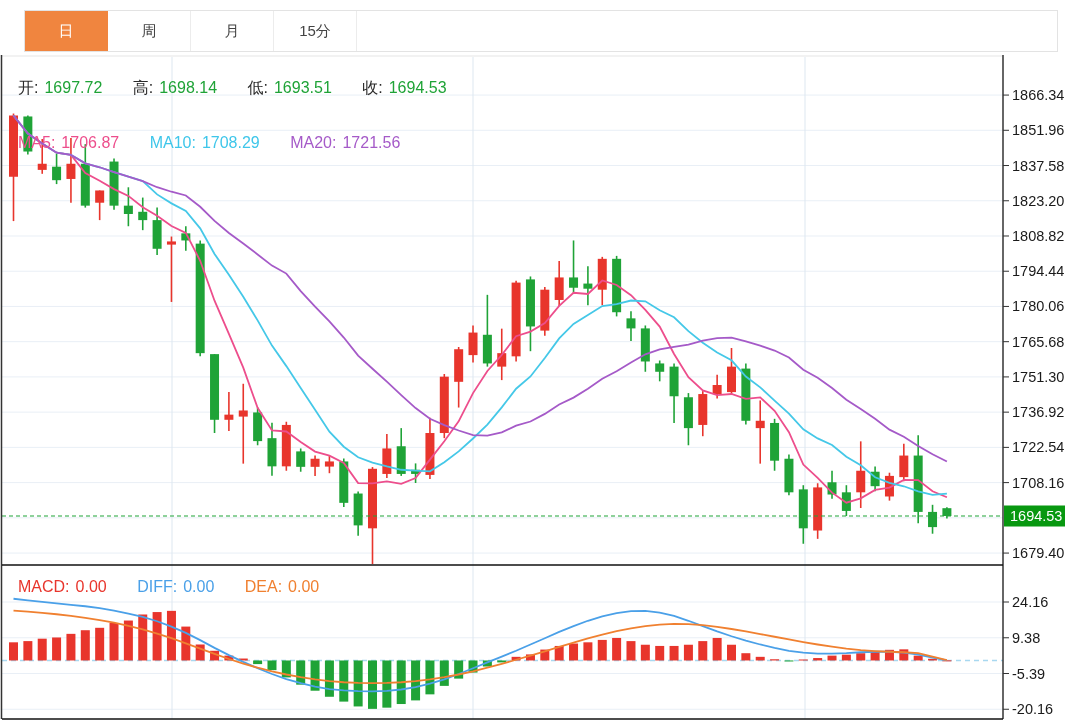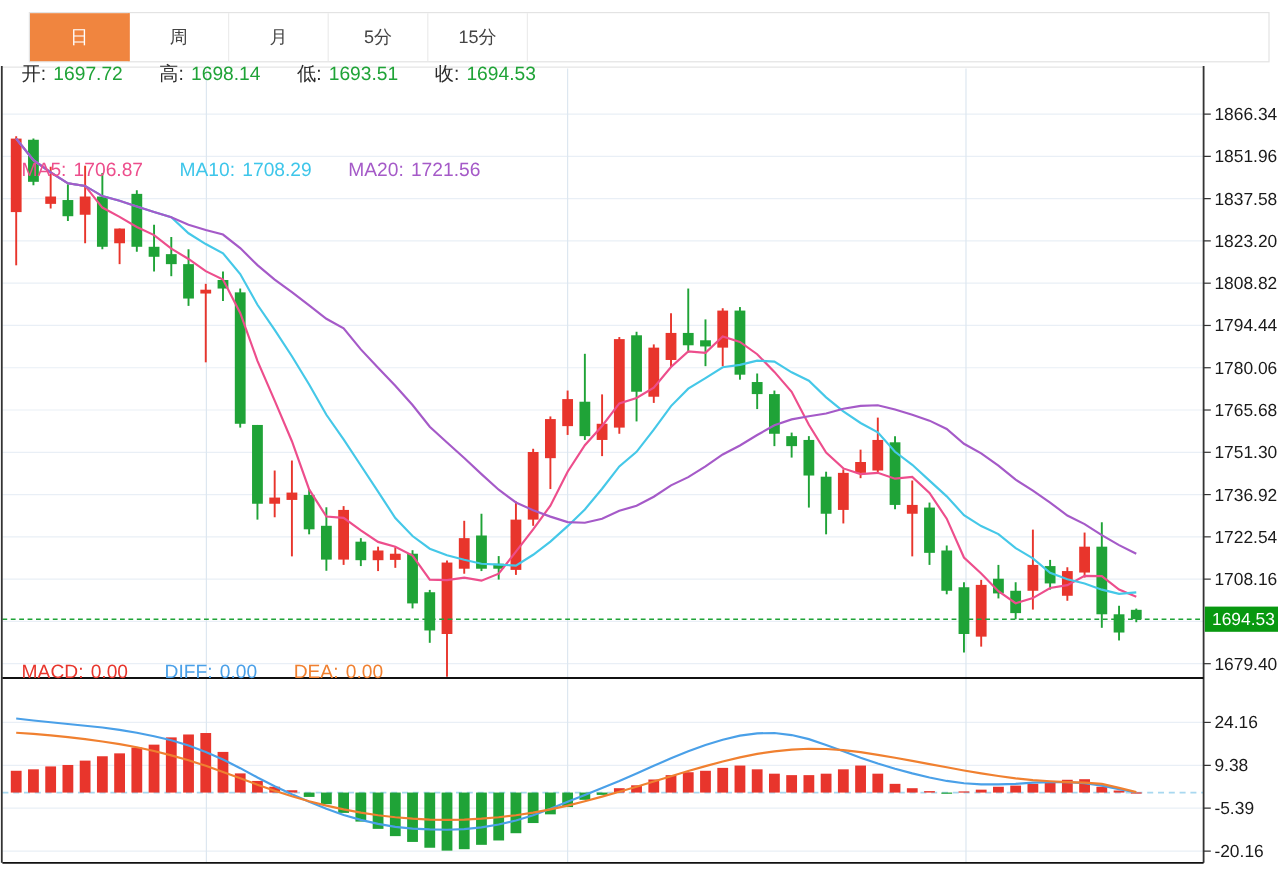--- a/index.html
+++ b/index.html
@@ -21,38 +21,37 @@
   .gap{display:inline-block;width:14px;}
   #chart{position:absolute;left:0;top:55px;z-index:1;}
 </style>
 </head>
 <body>
 
 <div class="tabbar">
   <div class="tab active">日</div>
   <div class="tab">周</div>
   <div class="tab">月</div>
-  <div class="tab">5分</div>
   <div class="tab">15分</div>
 </div>
 
-<div class="legend-row" style="top:52px;">
+<div class="legend-row" style="top:78px;">
   <span class="lbl">开:</span><span class="val-green">1697.72</span><span class="gap"></span>
   <span class="lbl">高:</span><span class="val-green">1698.14</span><span class="gap"></span>
   <span class="lbl">低:</span><span class="val-green">1693.51</span><span class="gap"></span>
   <span class="lbl">收:</span><span class="val-green">1694.53</span>
 </div>
 
 <div class="legend-row" style="top:86px;margin-top:48px;">
   <span class="ma5">MA5:</span><span class="ma5">1706.87</span><span class="gap"></span>
   <span class="ma10">MA10:</span><span class="ma10">1708.29</span><span class="gap"></span>
   <span class="ma20">MA20:</span><span class="ma20">1721.56</span>
 </div>
 
-<div class="legend-row" style="top:552px;">
+<div class="legend-row" style="top:578px;">
   <span class="vmacd">MACD:</span><span class="vmacd">0.00</span><span class="gap"></span>
   <span class="vdiff">DIFF:</span><span class="vdiff">0.00</span><span class="gap"></span>
   <span class="vdea">DEA:</span><span class="vdea">0.00</span>
 </div>
 
 <svg id="chart" width="1066" height="672">
     <g>
       <line x1="2" y1="40.0655000000001" x2="1003" y2="40.0655000000001" stroke="#e9eff6" stroke-width="1"></line>
       <line x1="2" y1="75.29649999999981" x2="1003" y2="75.29649999999981" stroke="#e9eff6" stroke-width="1"></line>
       <line x1="2" y1="110.52750000000009" x2="1003" y2="110.52750000000009" stroke="#e9eff6" stroke-width="1"></line>

